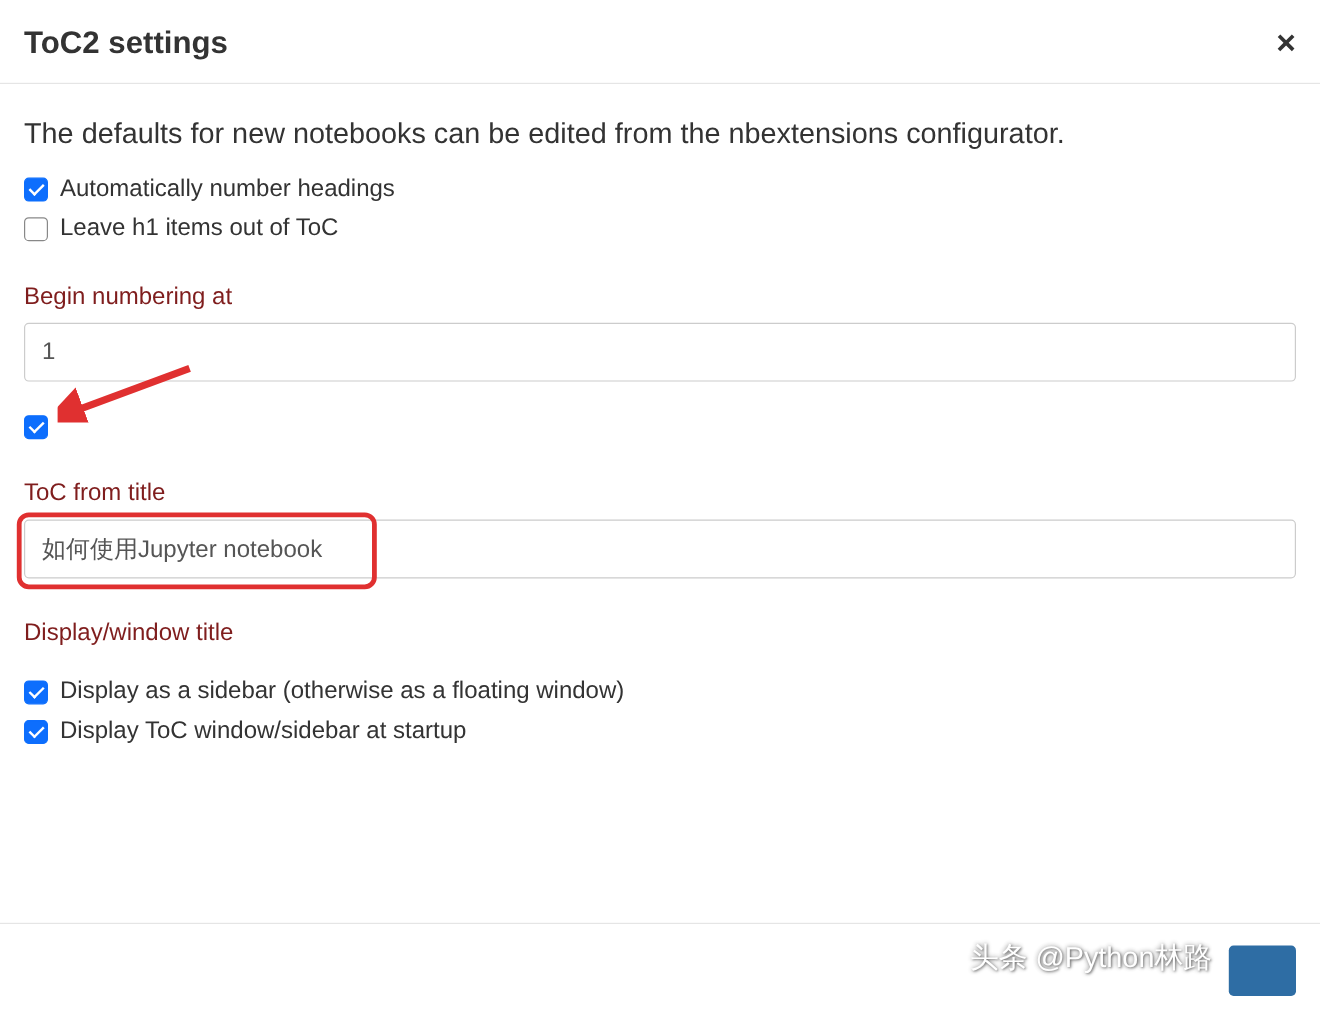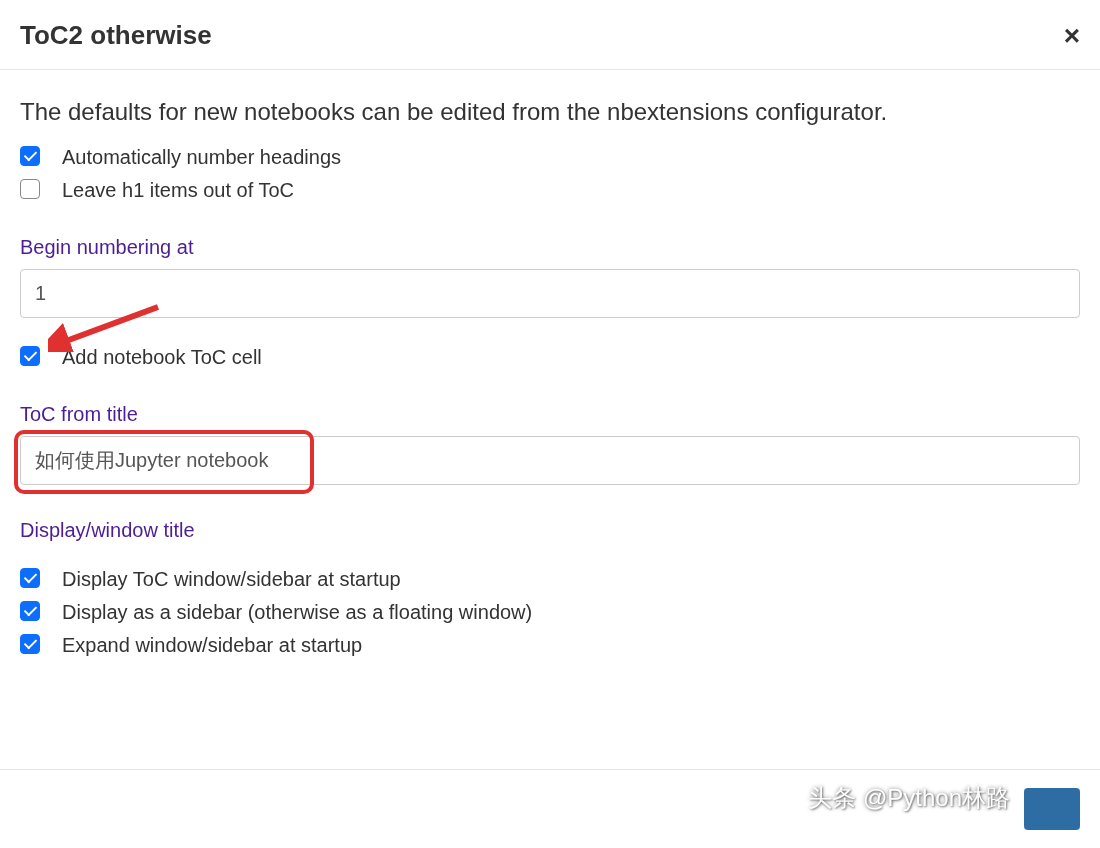--- a/index.html
+++ b/index.html
@@ -39,23 +39,23 @@
     .modal-body {
       padding: 28px 20px 20px 20px;
     }
     .description {
       font-size: 24px;
       color: #333;
       margin-bottom: 20px;
     }
     .checkbox-row {
       display: flex;
-      align-items: flex-start;
+      align-items: center;
       margin-bottom: 10px;
-      gap: 22px;
+      gap: 10px;
       position: relative;
     }
     .checkbox {
       width: 20px;
       height: 20px;
       border-radius: 4px;
       cursor: pointer;
       flex-shrink: 0;
       display: flex;
       align-items: center;
@@ -76,21 +76,21 @@
       border: solid white;
       border-width: 0 2.5px 2.5px 0;
       transform: rotate(45deg) translate(-1px, -1px);
     }
     .checkbox-label {
       font-size: 20px;
       color: #333;
     }
     .field-label {
       font-size: 20px;
-      color: #4c1d95;
+      color: #7f1d1d;
       margin-top: 34px;
       margin-bottom: 10px;
     }
     .text-input {
       width: 100%;
       padding: 12px 14px;
       font-size: 20px;
       border: 1px solid #ccc;
       border-radius: 4px;
       color: #555;
@@ -152,21 +152,21 @@
       pointer-events: none;
     }
     .section-gap {
       margin-top: 26px;
     }
   </style>
 </head>
 <body>
 
 <div class="modal-header">
-  <h2 class="modal-title">ToC2 otherwise</h2>
+  <h2 class="modal-title">ToC2 settings</h2>
   <button class="close-btn">
     <span>×</span>
   </button>
 </div>
 
 <div class="modal-body">
   <p class="description">The defaults for new notebooks can be edited from the nbextensions configurator.</p>
 
   <div class="checkbox-row">
     <div class="checkbox checked"></div>
@@ -184,46 +184,41 @@
   <div class="checkbox-row" style="margin-top: 28px; position: relative;">
     <svg class="arrow" width="130" height="50">
       <defs>
         <marker id="arrowhead" markerWidth="10" markerHeight="10" refX="2" refY="3" orient="auto">
           <polygon points="0 0, 6 3, 0 6" fill="#e03030"></polygon>
         </marker>
       </defs>
       <line x1="110" y1="5" x2="10" y2="42" stroke="#e03030" stroke-width="6" marker-end="url(#arrowhead)"></line>
     </svg>
     <div class="checkbox checked"></div>
-    <span class="checkbox-label">Add notebook ToC cell</span>
   </div>
 
   <div class="field-label">ToC from title</div>
   <div class="highlighted-input-wrap">
     <div class="highlight-box"></div>
     <input type="text" class="text-input" value="如何使用Jupyter notebook" style="">
   </div>
 
   <div class="field-label">Display/window title</div>
 
   <div class="section-gap"></div>
 
   <div class="checkbox-row">
     <div class="checkbox checked"></div>
+    <span class="checkbox-label">Display as a sidebar (otherwise as a floating window)</span>
+  </div>
+
+  <div class="checkbox-row">
+    <div class="checkbox checked"></div>
     <span class="checkbox-label">Display ToC window/sidebar at startup</span>
   </div>
 
-  <div class="checkbox-row">
-    <div class="checkbox checked"></div>
-    <span class="checkbox-label">Display as a sidebar (otherwise as a floating window)</span>
-  </div>
-
-  <div class="checkbox-row">
-    <div class="checkbox checked"></div>
-    <span class="checkbox-label">Expand window/sidebar at startup</span>
-  </div>
 </div>
 
 <div class="modal-footer">
   <button class="ok-btn"></button>
 </div>
 
 <div class="watermark">头条 @Python林路</div>
 
 </body></html>

